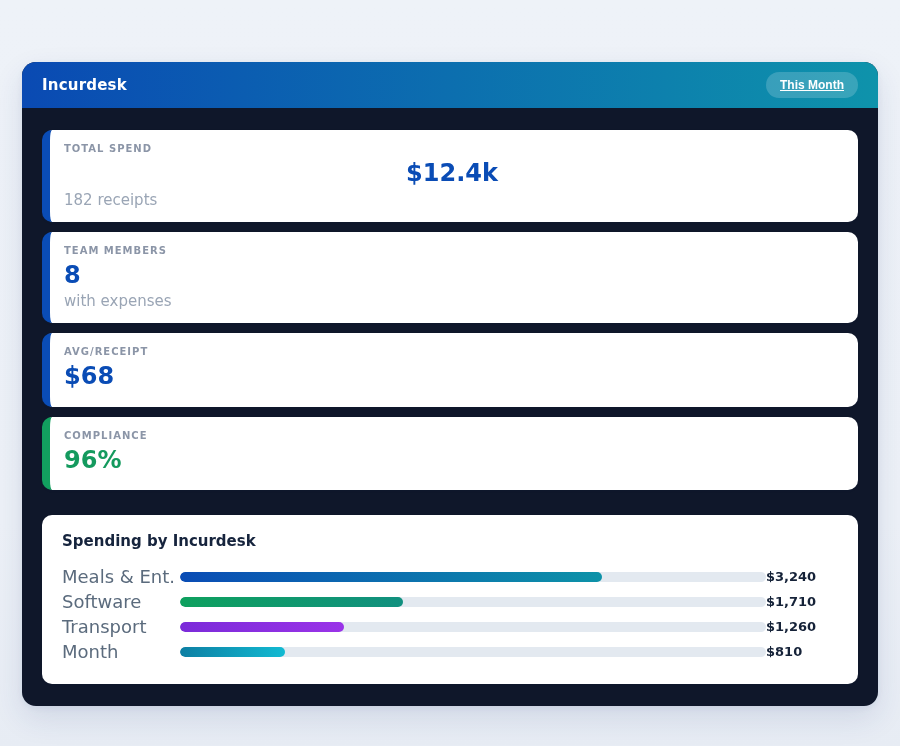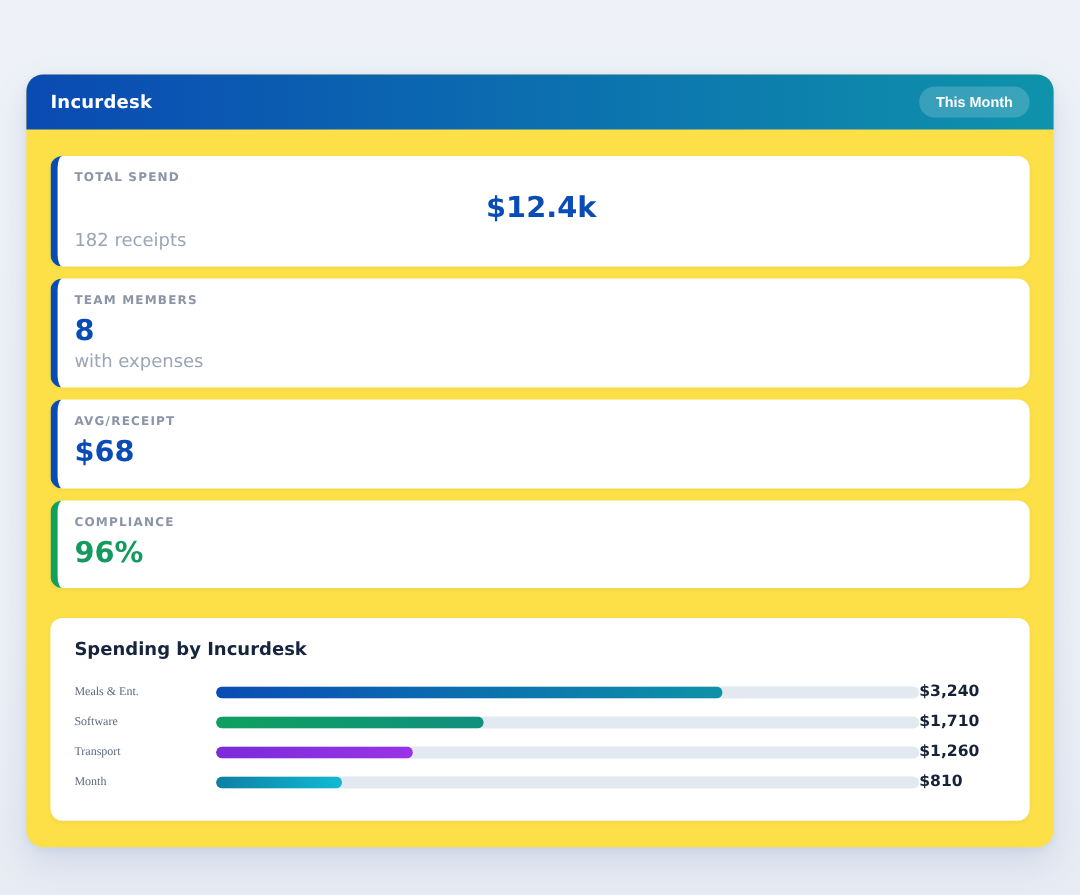--- a/index.html
+++ b/index.html
@@ -5,21 +5,21 @@
   * { box-sizing: border-box; margin: 0; padding: 0; }
   html, body { width: 900px; height: 746px; }
   body {
     font-family: "DejaVu Sans", "Liberation Sans", sans-serif;
     background: linear-gradient(180deg, #eef2f8 0%, #edf1f7 70%, #e7ecf4 100%);
     overflow: hidden;
   }
   .panel {
     width: 856px;
     margin: 62px auto 0 auto;
-    background: #fde047;
+    background: #0f172a;
     border-radius: 14px;
     box-shadow: 0 12px 30px rgba(30, 60, 120, 0.12), 0 2px 6px rgba(30,60,120,0.06);
   }
   .app-header {
     height: 46px;
     border-radius: 14px 14px 0 0;
     background: linear-gradient(90deg, #0a4ab3 0%, #0e93ab 100%);
     display: flex;
     align-items: center;
     justify-content: space-between;
@@ -33,26 +33,27 @@
   }
   .period-badge {
     background: rgba(255,255,255,0.18);
     color: #ffffff;
     font-size: 12px;
     font-weight: bold;
     padding: 6px 14px;
     border-radius: 999px;
     border: none;
     cursor: pointer;
+    text-decoration: underline;
   }
   .panel-body { padding: 22px 20px 22px 20px; }
   .stat-card {
     background: #ffffff;
     border-radius: 10px;
-    border-left: 6px solid #404040;
+    border-left: 8px solid #404040;
     padding: 13px 18px 13px 14px;
     margin-bottom: 10px;
     box-shadow: 0 1px 3px rgba(16,42,90,0.05);
   }
   .stat-label {
     font-size: 10px;
     font-weight: bold;
     letter-spacing: 1px;
     color: #8b95a7;
     text-transform: uppercase;
@@ -81,21 +82,21 @@
     font-weight: bold;
     color: #16243d;
     margin-bottom: 14px;
   }
   .chart-row {
     display: grid;
     grid-template-columns: 118px 1fr 72px;
     align-items: center;
     height: 25px;
   }
-  .row-label { font-size: 10px; color: #5b6b7d; font-family: Liberation Serif, serif; }
+  .row-label { font-size: 18px; color: #5b6b7d; }
   .bar-track {
     height: 10px;
     background: #e3e9f0;
     border-radius: 5px;
     overflow: hidden;
   }
   .bar-fill { height: 10px; border-radius: 5px; }
   .row-value {
     font-size: 13px;
     font-weight: bold;

